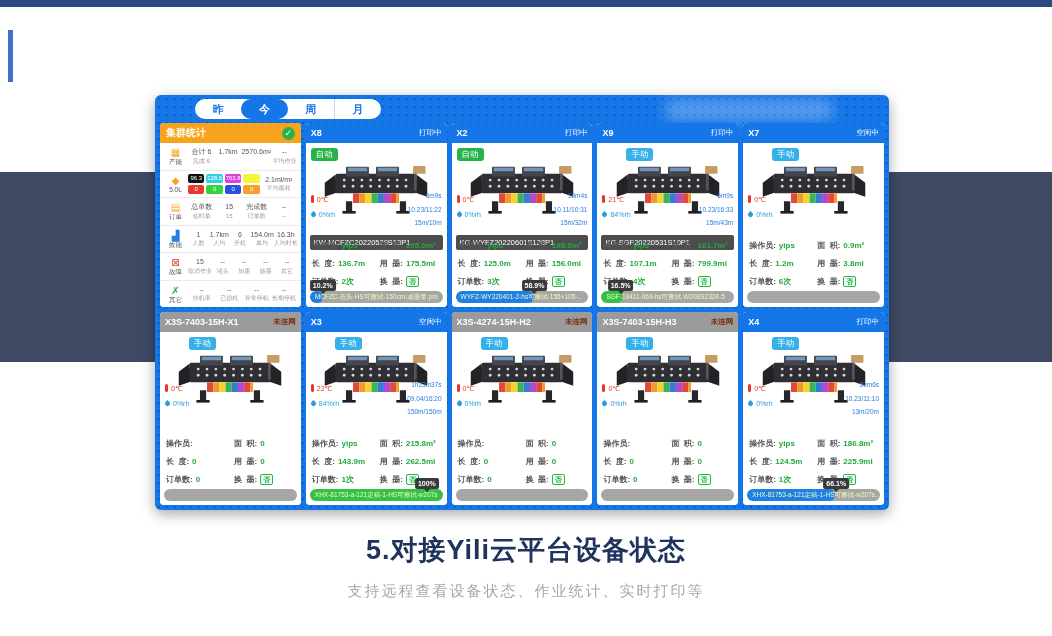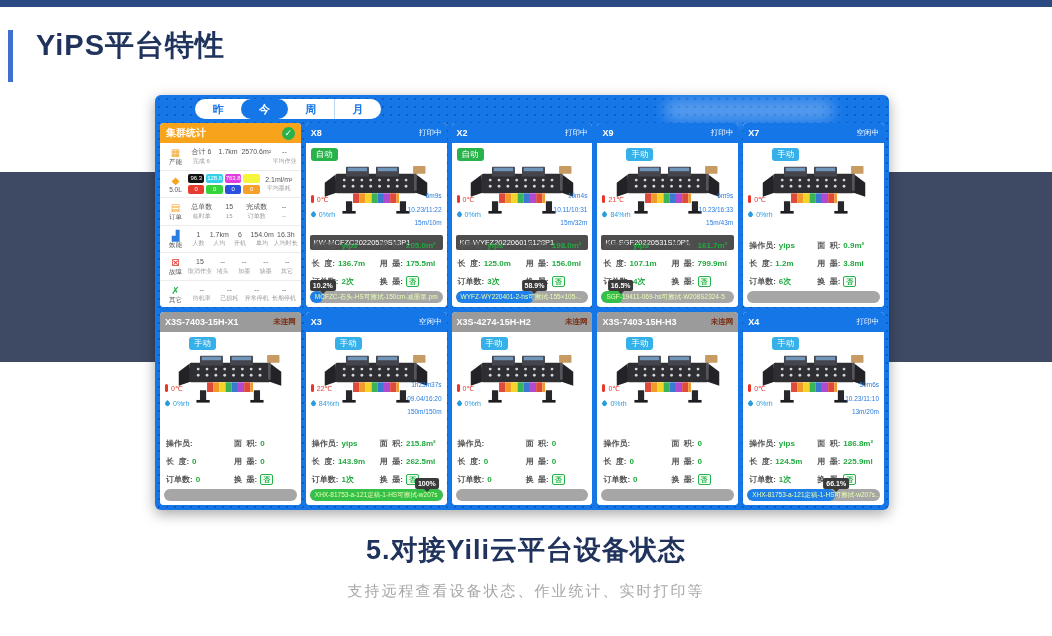--- a/index.html
+++ b/index.html
@@ -76,21 +76,20 @@
   .caption-sub{margin:14px 0 0 0;font-size:15px;color:#a8a8a8;letter-spacing:2px;}
 </style>
 </head>
 <body>
 
 <div class="page">
   <div class="top-strip"></div>
 
   <div class="title-block">
     <div class="accent-bar"></div>
-    <h1 class="page-title">YiPS平台特性</h1>
   </div>
 
   <div class="navy-band"></div>
 
   <div class="dashboard">
     <div class="wm"></div>
     <div class="tab-pill" id="tab-bar">
         <span class="tab">昨</span>
         <span class="tab active">今</span>
         <span class="tab">周</span>

